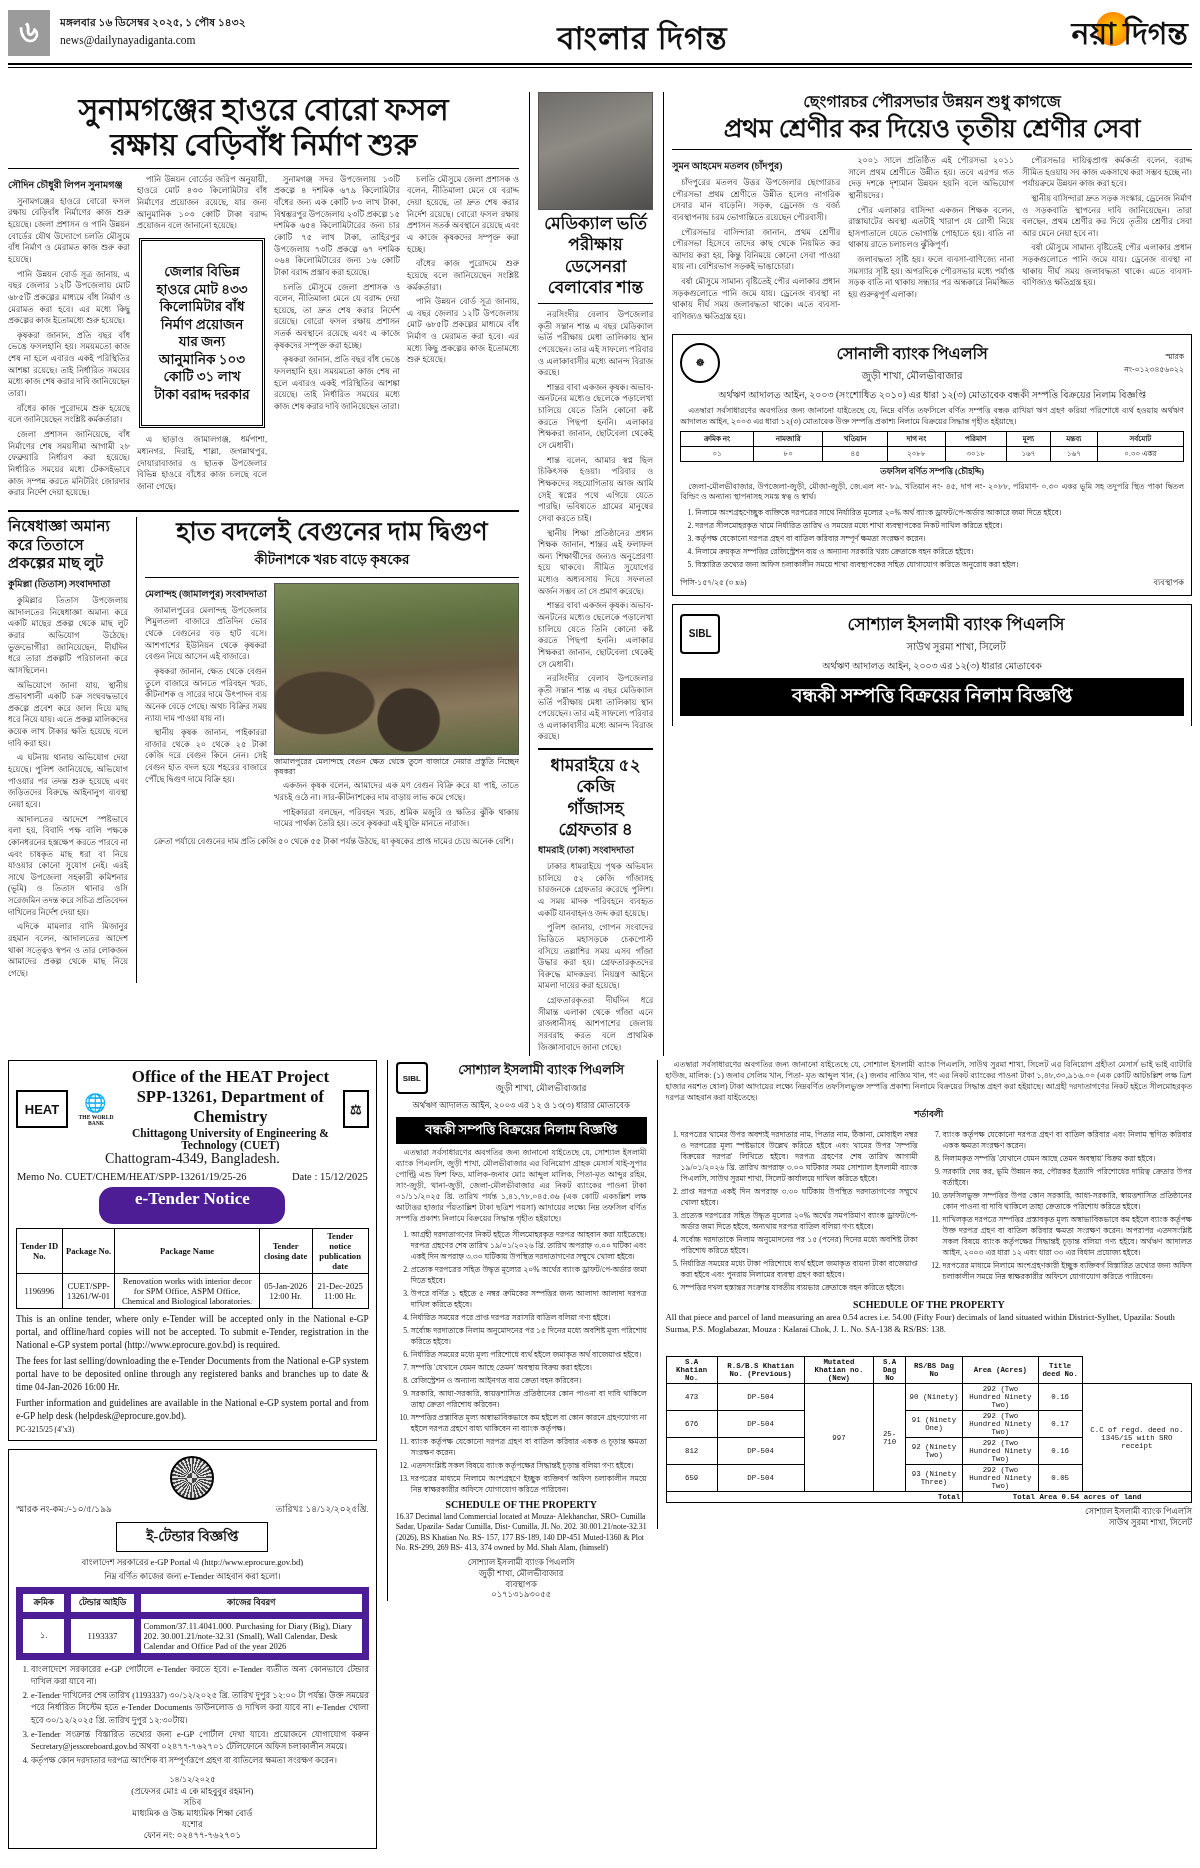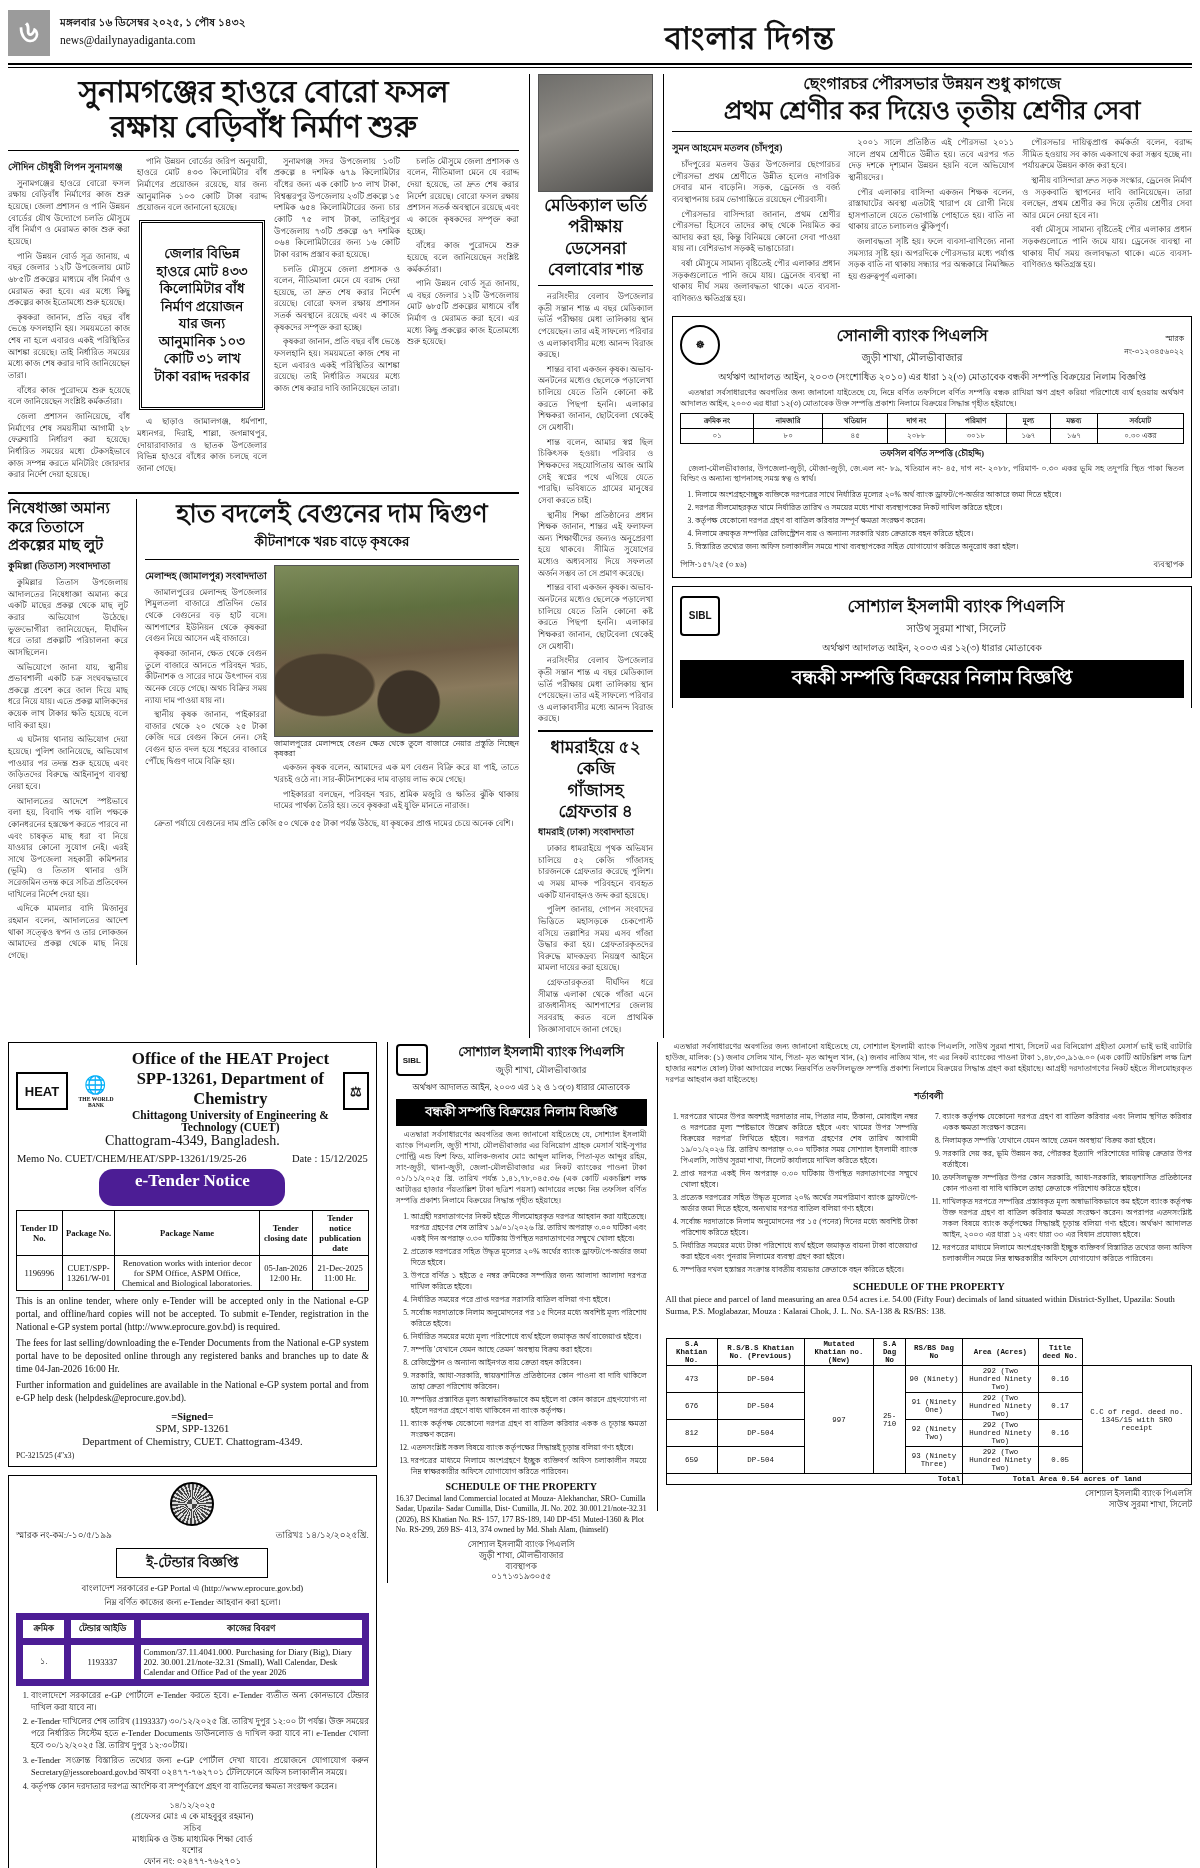--- a/index.html
+++ b/index.html
@@ -159,25 +159,31 @@
     <div class="mh-left">
       <div class="mh-badge">৬</div>
       <div class="mh-lines">
         <div class="mh-date">মঙ্গলবার ১৬ ডিসেম্বর ২০২৫, ১ পৌষ ১৪৩২</div>
         <div class="mh-mail">news@dailynayadiganta.com</div>
       </div>
     </div>
     <div class="mh-center">
       <div class="bd">বাংলার দিগন্ত</div>
     </div>
+    <div class="mh-right">
+      <div class="nd-logo">
+        <div class="nd-sun"></div>
+        <div class="nd-text">নয়া দিগন্ত</div>
+      </div>
+    </div>
   </div>
   <div class="mh-rule"></div>
   <div class="mh-rule2"></div>
 
-  <div class="grid" style="margin-top:6px;">
+  <div class="grid" style="margin-top:24px;">
 
     <div class="col" style="width:512px;">
       <div class="hd1">সুনামগঞ্জের হাওরে বোরো ফসল</div>
       <div class="hd1">রক্ষায় বেড়িবাঁধ নির্মাণ শুরু</div>
       <div class="divline"></div>
 
       <div style="display:flex; gap:7px;">
 
         <div style="width:122px;">
           <div class="byline">সৌদিন চৌধুরী লিপন সুনামগঞ্জ</div>
@@ -425,25 +431,20 @@
               <td>CUET/SPP-13261/W-01</td>
               <td>Renovation works with interior decor for SPM Office, ASPM Office, Chemical and Biological laboratories.</td>
               <td>05-Jan-2026 12:00 Hr.</td>
               <td>21-Dec-2025 11:00 Hr.</td>
             </tr>
           </tbody>
         </table>
         <div class="nt-para">This is an online tender, where only e-Tender will be accepted only in the National e-GP portal, and offline/hard copies will not be accepted. To submit e-Tender, registration in the National e-GP system portal (http://www.eprocure.gov.bd) is required.</div>
         <div class="nt-para">The fees for last selling/downloading the e-Tender Documents from the National e-GP system portal have to be deposited online through any registered banks and branches up to date &amp; time 04-Jan-2026 16:00 Hr.</div>
         <div class="nt-para">Further information and guidelines are available in the National e-GP system portal and from e-GP help desk (helpdesk@eprocure.gov.bd).</div>
-        <div class="sig">
-          <div style="font-weight:bold;">=Signed=</div>
-          <div>SPM, SPP-13261</div>
-          <div>Department of Chemistry, CUET. Chattogram-4349.</div>
-        </div>
         <div class="pcode">PC-3215/25 (4"x3)</div>
       </div>
 
       <div class="notice">
         <div class="seal"></div>
         <div class="bn-row">
           <div>স্মারক নং-কম:/-১০/৫/১৯৯</div>
           <div>তারিখঃ ১৪/১২/২০২৫খ্রি.</div>
         </div>
         <div class="bn-pill">ই-টেন্ডার বিজ্ঞপ্তি</div>

